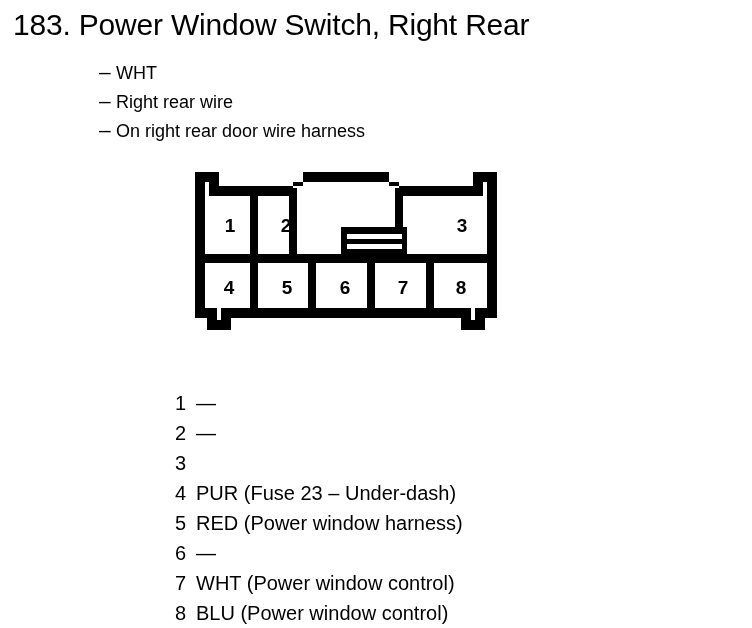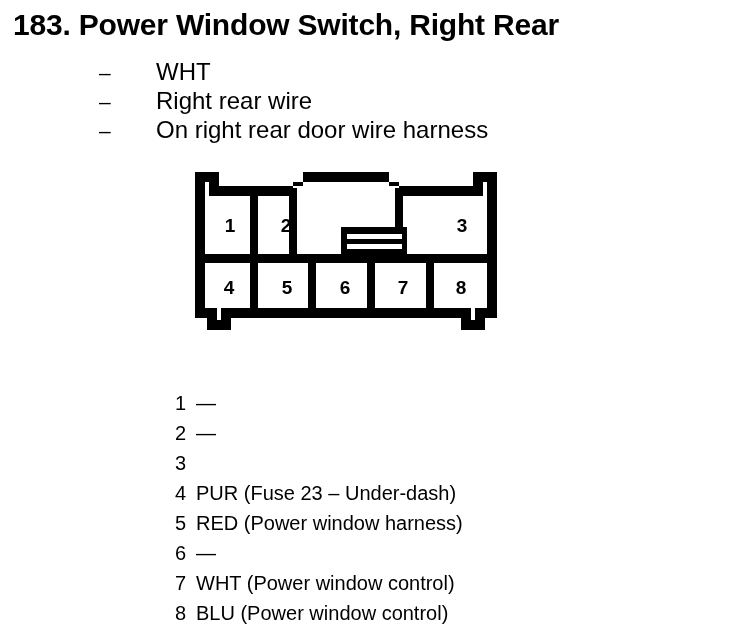--- a/index.html
+++ b/index.html
@@ -17,21 +17,21 @@
     color: #000000;
     -webkit-font-smoothing: none;
   }
 
   
   .page-title {
     position: absolute;
     left: 13px;
     top: 6px;
     font-size: 30px;
-    font-weight: bold;
+    font-weight: normal;
     letter-spacing: -0.2px;
     white-space: nowrap;
     line-height: 38px;
   }
 
   
   .bullets {
     position: absolute;
     left: 99px;
     top: 57px;
@@ -44,22 +44,21 @@
     font-size: 21px;
     line-height: 29px;
     white-space: nowrap;
   }
   .bullet-dash {
     width: 17px;
     flex: 0 0 17px;
     font-size: 21px;
   }
   .bullet-text {
-    font-size: 24px;
-    margin-left: 40px;
+    font-size: 18px;
   }
 
   
   .connector {
     position: absolute;
     left: 190px;
     top: 170px;
     width: 312px;
     height: 166px;
   }

